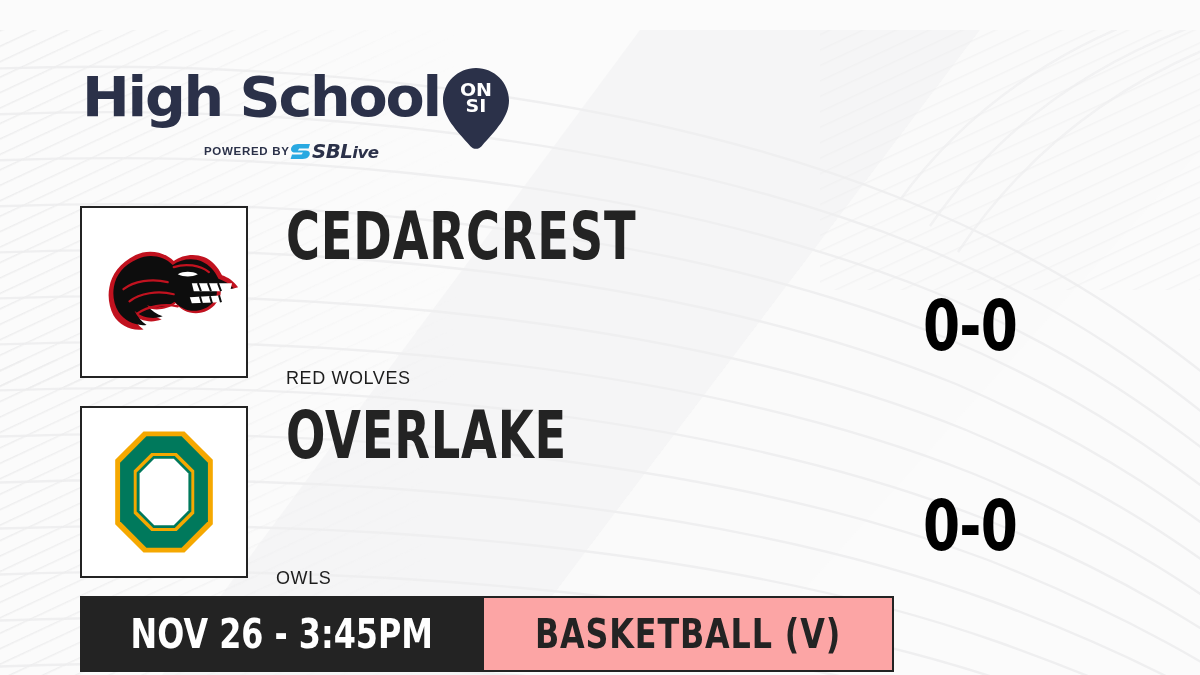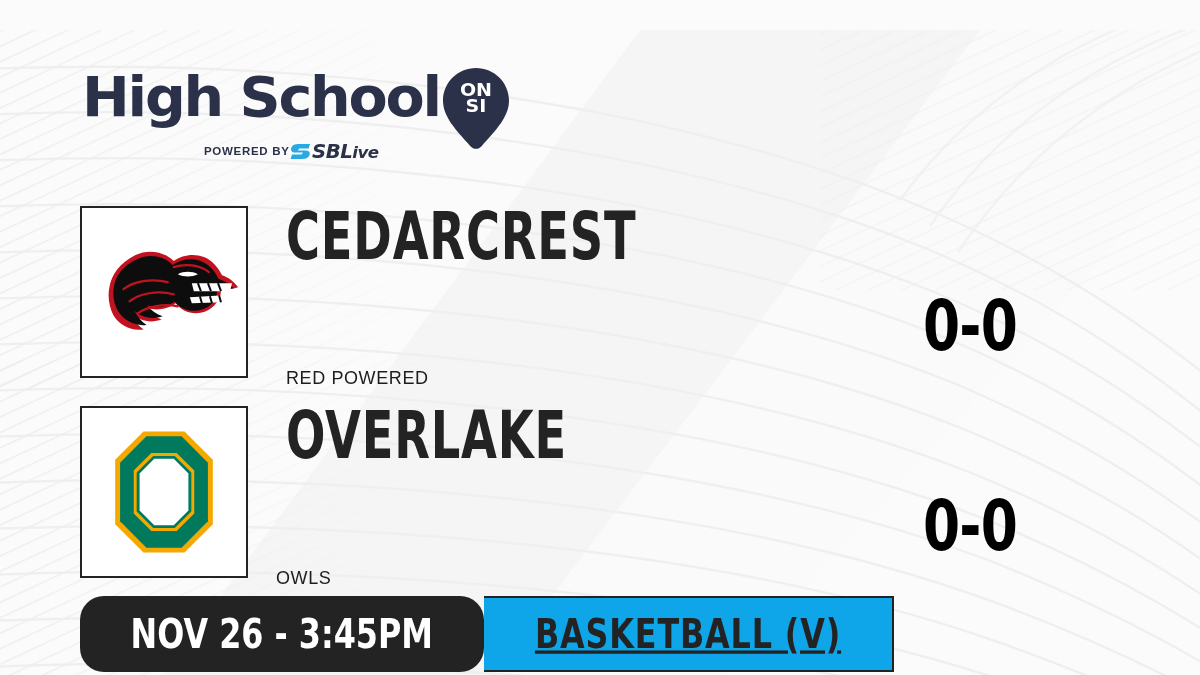--- a/index.html
+++ b/index.html
@@ -185,44 +185,42 @@
   }
   #info-date {
     background: #232323;
     color: #ffffff;
     display: flex;
     align-items: center;
     justify-content: center;
     padding: 0 26px;
     box-sizing: border-box;
     min-width: 358px;
-    border-radius: 24px;
   }
   #info-date-text {
     font-family: "DejaVu Sans", sans-serif;
     font-weight: bold;
     font-size: 37px;
     line-height: 37px;
     letter-spacing: 0px;
     white-space: nowrap;
     transform: scaleX(0.86) scaleY(1.10);
     transform-origin: center center;
   }
   #info-sport {
-    background: #0ea5e9;
+    background: #fca5a5;
     border: 2px solid #232323;
     border-left: none;
     color: #232323;
     display: flex;
     align-items: center;
     justify-content: center;
     padding: 0 26px;
     box-sizing: border-box;
     min-width: 368px;
-    text-decoration: underline;
   }
   #info-sport-text {
     font-family: "DejaVu Sans", sans-serif;
     font-weight: bold;
     font-size: 37px;
     line-height: 37px;
     letter-spacing: 1px;
     white-space: nowrap;
     transform: scaleX(0.86) scaleY(1.10);
     transform-origin: center center;
@@ -334,21 +332,21 @@
           <path d="M92 45 L94 52 M102 45 L104 52 M111 44 L113 51" stroke="#0d0d0d" stroke-width="2"></path>
         </g>
 
         <g fill="#ffffff">
           <path d="M70 23 C 76 20 84 20 90 23 C 84 26 76 26 70 23 Z"></path>
         </g>
       </g>
     </svg>
   </div>
   <div class="team-name" id="team-name-1">CEDARCREST</div>
-  <div class="team-mascot" id="team-mascot-1">RED POWERED</div>
+  <div class="team-mascot" id="team-mascot-1">RED WOLVES</div>
   <div class="team-score" id="team-score-1">0-0</div>
 
   <div class="logo-box" id="logo-box-2">
     <svg class="logo-art" viewBox="0 0 168 172">
       <g transform="translate(84,86)">
 
         <polygon points="-21,-62 21,-62 50,-33 50,33 21,62 -21,62 -50,33 -50,-33" fill="#f5a800"></polygon>
 
         <polygon points="-18,-57 18,-57 45,-30 45,30 18,57 -18,57 -45,30 -45,-30" fill="#00795c"></polygon>
 

